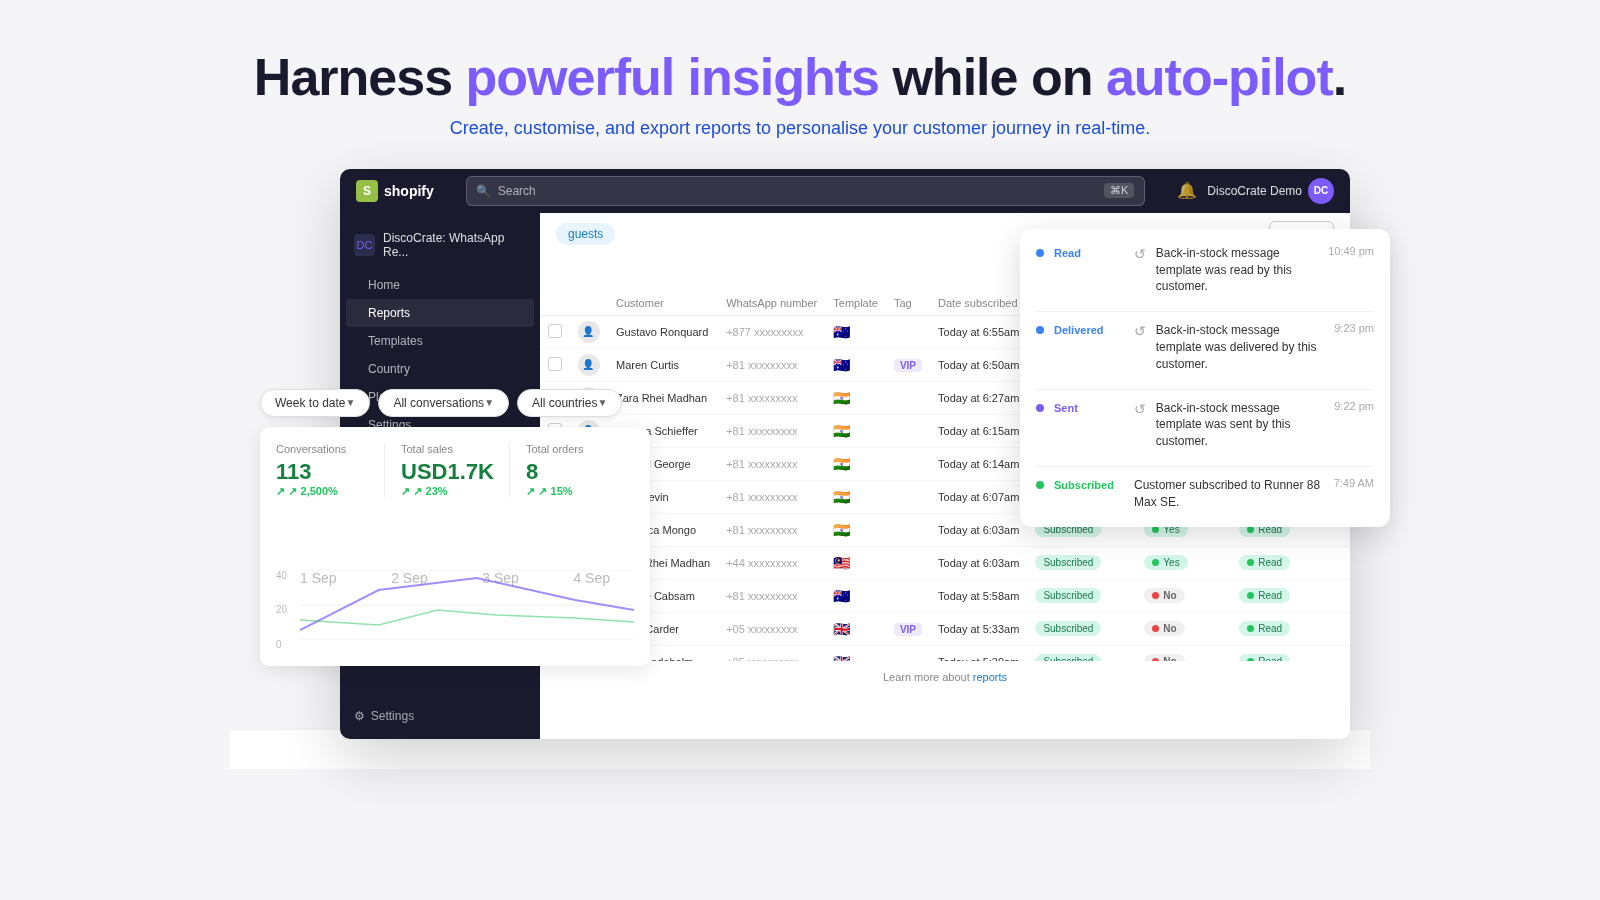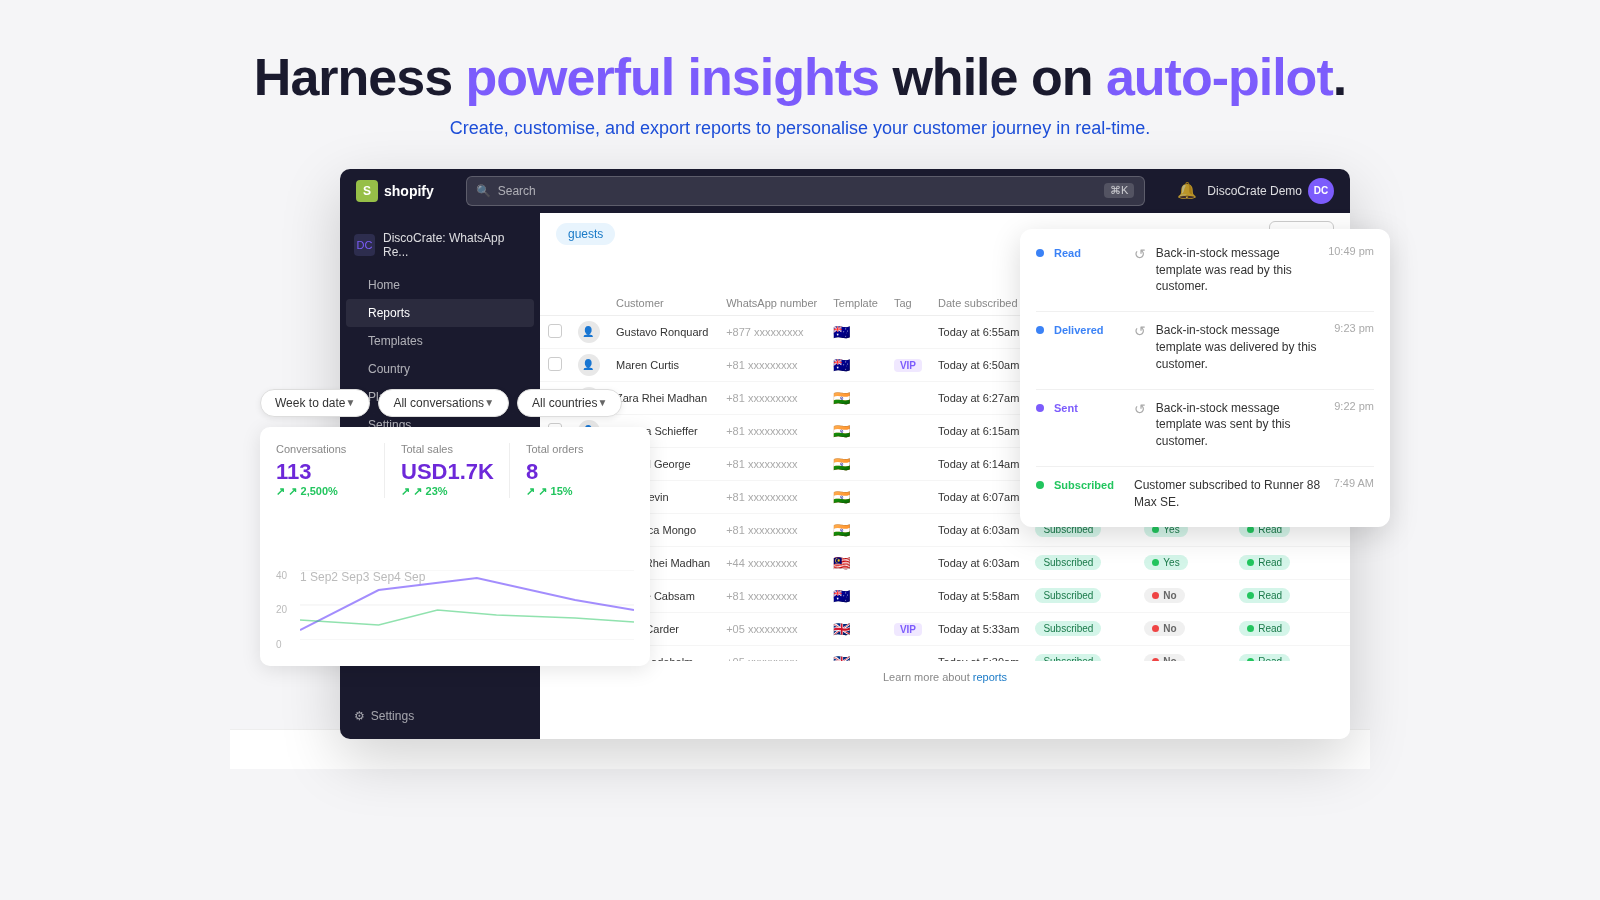--- a/index.html
+++ b/index.html
@@ -411,21 +411,21 @@
       padding-left: 16px;
     }
     .stat-label {
       font-size: 11px;
       color: #888;
       margin-bottom: 4px;
     }
     .stat-value {
       font-size: 22px;
       font-weight: 700;
-      color: #6d28d9;
+      color: #15803d;
     }
     .stat-change {
       font-size: 11px;
       color: #22c55e;
       font-weight: 600;
     }
     .stat-change.positive::before { content: '↗ '; }
 
     
     .chart-area {
@@ -446,22 +446,23 @@
     }
     .chart-svg {
       position: absolute;
       left: 24px;
       top: 0;
       width: calc(100% - 24px);
       height: 70px;
     }
     .chart-x-labels {
       display: flex;
+      justify-content: space-between;
       padding: 0 24px 0 24px;
-      font-size: 12px;
+      font-size: 14px;
       color: #bbb;
       margin-top: 72px;
     }
 
     
     .notification-panel {
       position: absolute;
       right: -20px;
       top: 60px;
       width: 370px;

